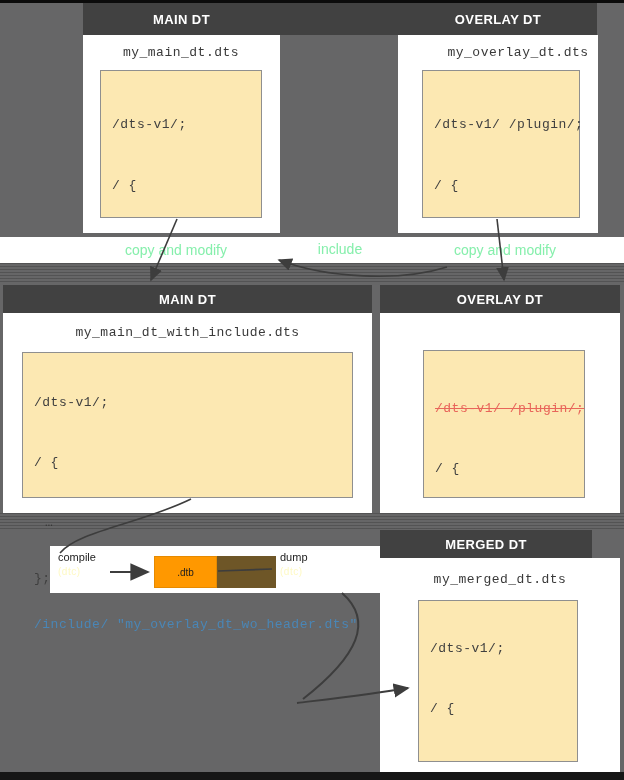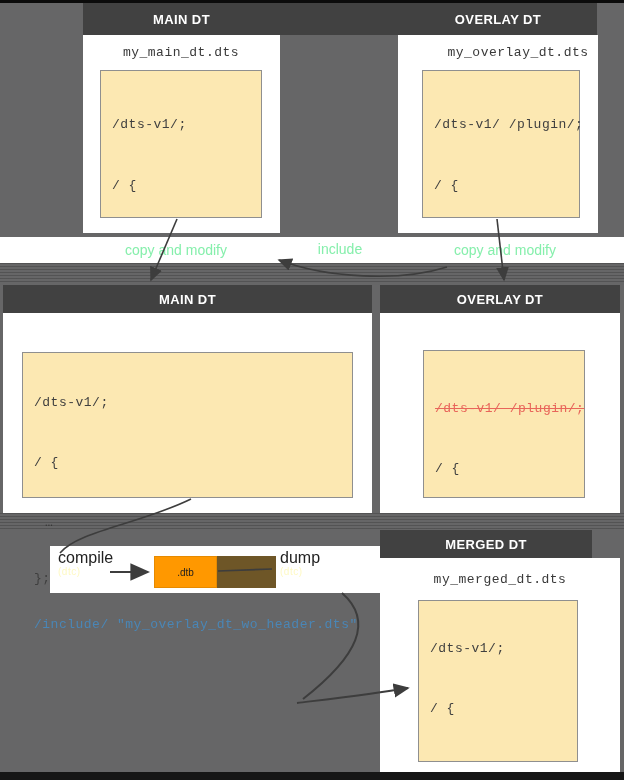--- a/index.html
+++ b/index.html
@@ -35,21 +35,21 @@
   .band-white{background:#ffffff;}
   .flow-label{
     font-size:14px;color:#86efac;text-align:right;white-space:nowrap;
     display:flex;align-items:center;justify-content:center;
   }
   .streaks{
     background:repeating-linear-gradient(180deg,
       rgba(25,25,25,.55) 0px, rgba(25,25,25,.55) 1px,
       rgba(102,102,103,0) 1px, rgba(102,102,103,0) 3px);
   }
-  .tool-label{font-size:16px;color:#222;line-height:17px;white-space:nowrap;}
+  .tool-label{font-size:11px;color:#222;line-height:17px;white-space:nowrap;}
   .tool-mono{font-family:Liberation Sans, sans-serif;font-size:10px;color:#fef9c3;letter-spacing:.5px;}
   .dtb-box{
     background:#ff9800;border:1px solid #e68a00;box-sizing:border-box;
     display:flex;align-items:center;justify-content:center;
     font-size:10px;color:#1e1e1e;
   }
   .brown-block{background:#6e5627;}
   .botbar{left:0;top:772px;width:624px;height:8px;background:#161616;}
   svg.overlay{position:absolute;left:0;top:0;pointer-events:none;}
 </style>
@@ -89,20 +89,21 @@
   <div class="abs flow-label" style="left:310px;top:238px;width:60px;height:22px;">include</div>
   <div class="abs flow-label" style="left:435px;top:239px;width:140px;height:22px;">copy and modify</div>
   <div class="abs streaks" style="left:0;top:263px;width:624px;height:20px;opacity:.45;"></div>
 
   <div class="abs hdr-band hdr-label" style="left:3px;top:285px;width:369px;height:28px;">MAIN DT</div>
   <div class="abs hdr-band hdr-label" style="left:380px;top:285px;width:240px;height:28px;">OVERLAY DT</div>
 
   <div class="abs body-white" style="left:3px;top:313px;width:369px;height:200px;"></div>
   <div class="abs body-white" style="left:380px;top:313px;width:240px;height:200px;"></div>
 
+  <div class="abs filename" style="left:3px;top:325px;width:369px;">my_main_dt_with_include.dts</div>
 
   <div class="abs codebox pt12" style="left:22px;top:352px;width:331px;height:146px;">
     <div class="cl h30">/dts-v1/;</div>
     <div class="cl h30">/ {</div>
     <div class="cl h26" style="padding-left:22px;">…</div>
     <div class="cl h16">};</div>
     <div class="cl include-line">/include/ "my_overlay_dt_wo_header.dts"</div>
   </div>
 
   <div class="abs codebox pt20" style="left:423px;top:350px;width:162px;height:148px;">

